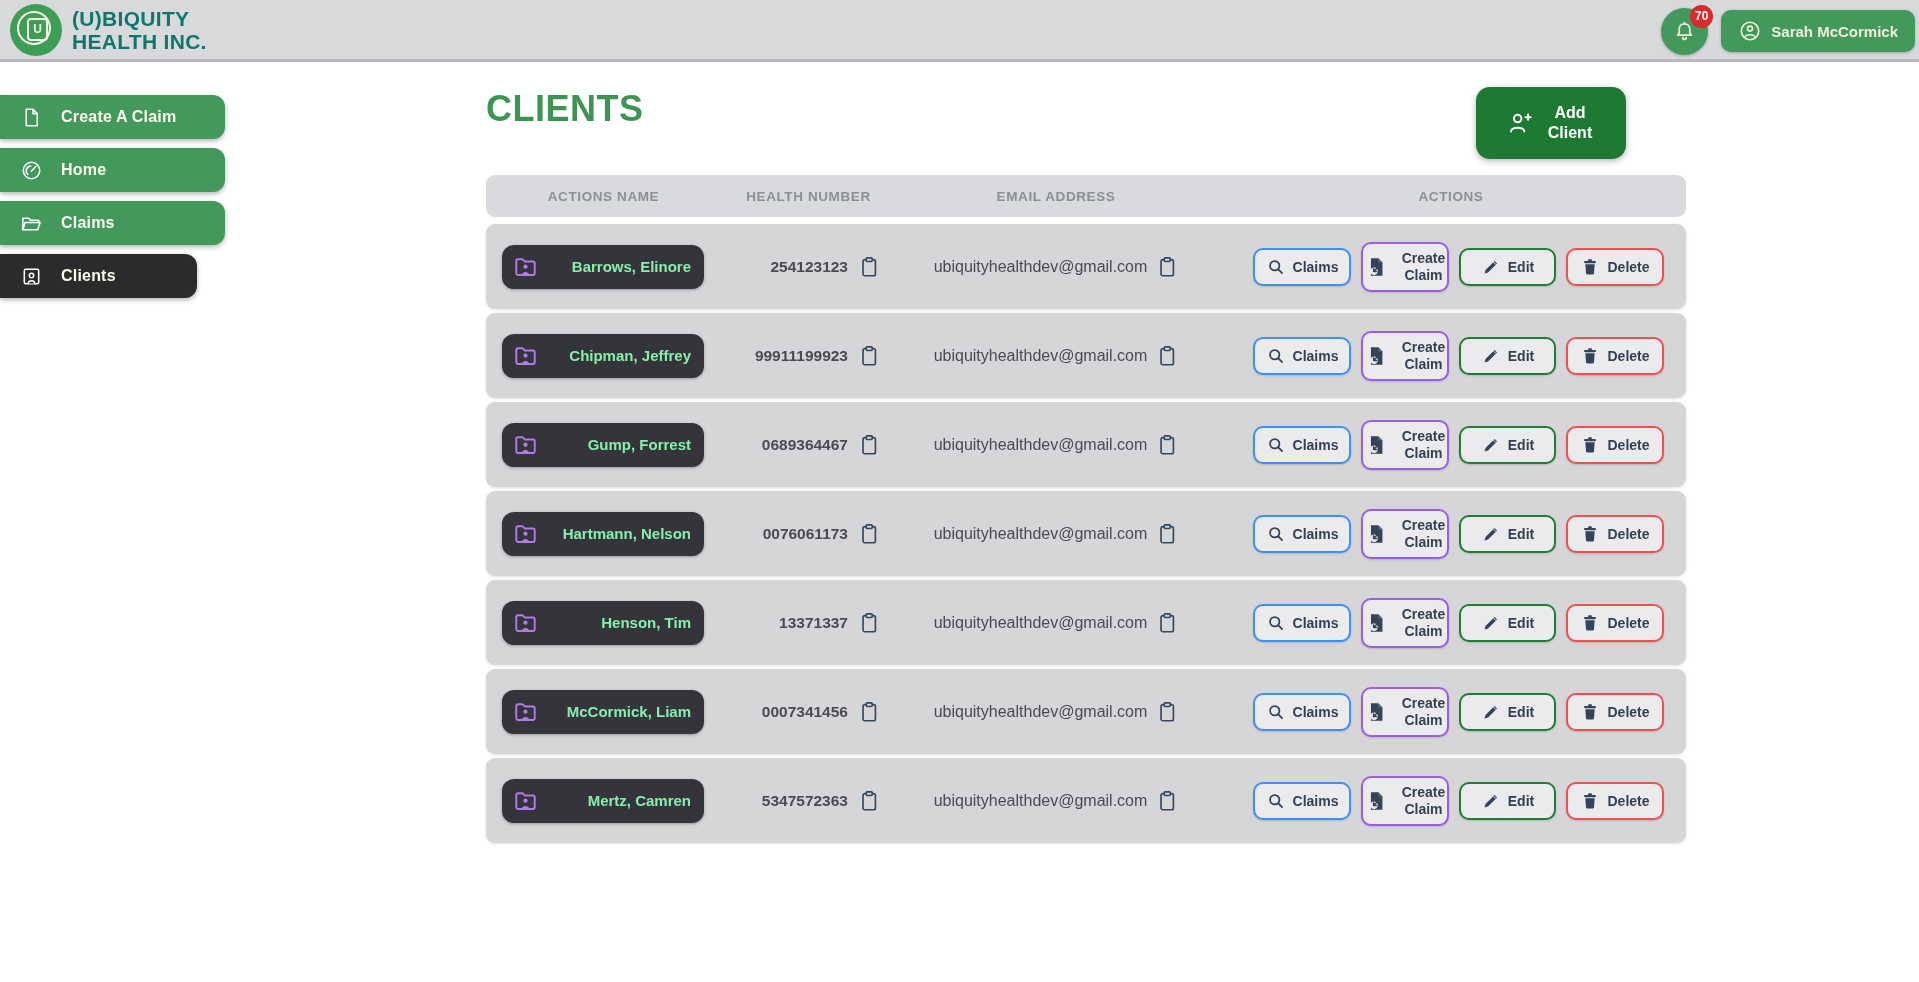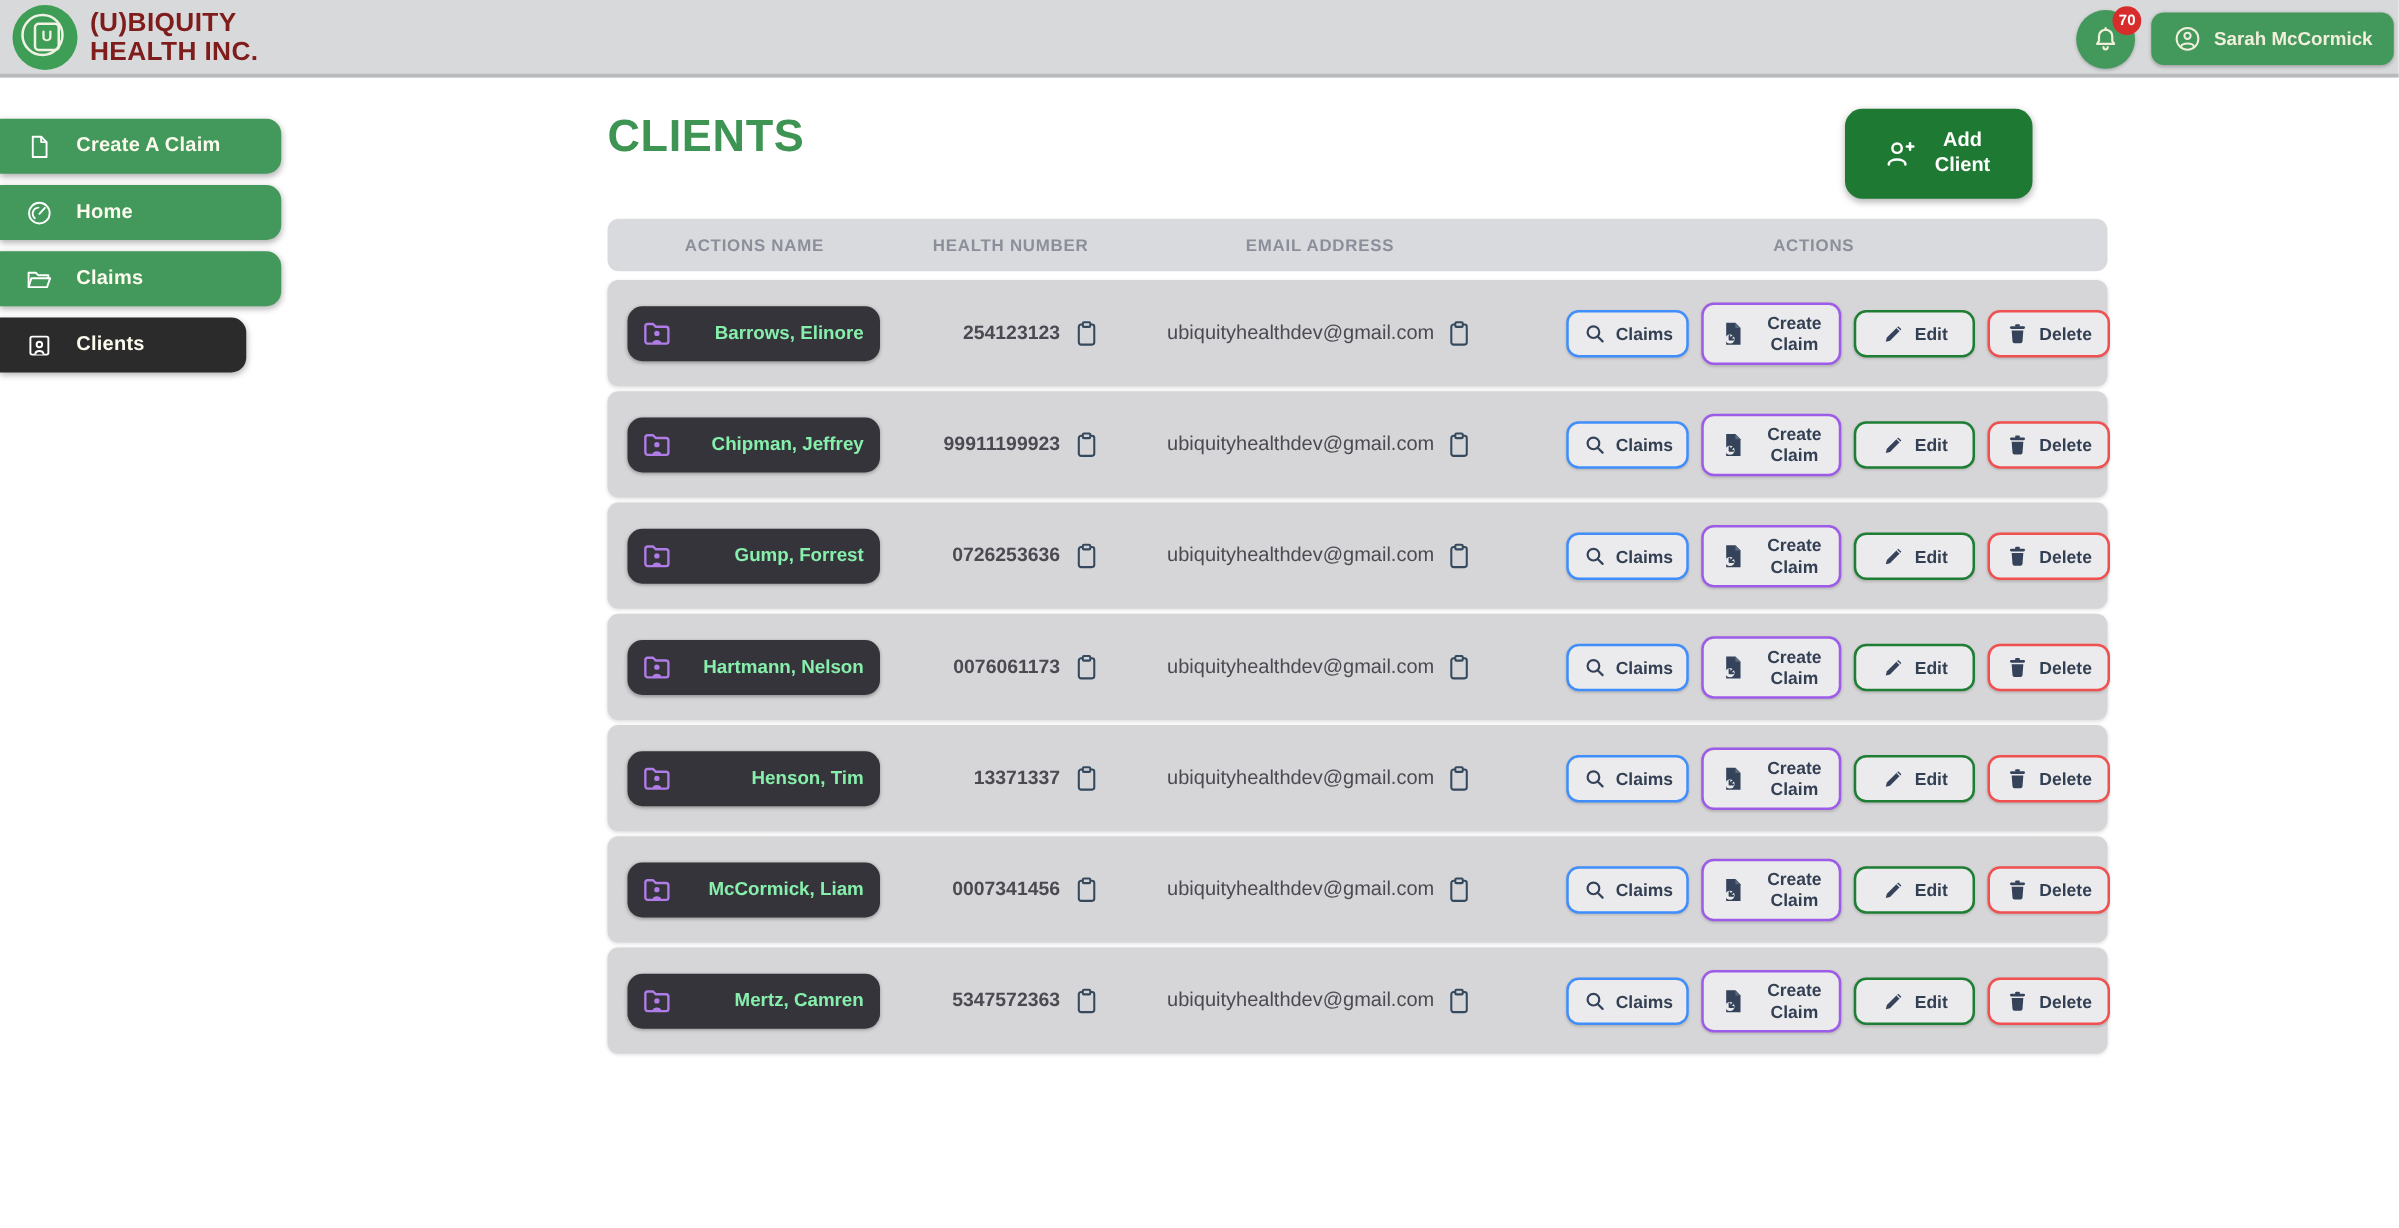--- a/index.html
+++ b/index.html
@@ -12,21 +12,21 @@
     background:var(--header-bar-gray,#d8d9da); border-bottom:3px solid #b8babd;
     display:flex; align-items:center; }
   .logo-wrap { display:flex; align-items:center; margin-left:10px; cursor:pointer; }
   .logo-circle { position:relative; width:52px; height:52px; border-radius:50%;
     background:var(--logo-green,#3f9e55); flex:0 0 auto; }
   .logo-ring { position:absolute; left:7px; top:7px; width:34px; height:34px;
     border:2px solid #f2f1e6; border-radius:50%; }
   .logo-square { position:absolute; left:17px; top:14px; width:21px; height:23px;
     border:2px solid #f2f1e6; border-radius:4px; display:flex; align-items:center;
     justify-content:center; color:#f2f1e6; font-size:12px; font-weight:700; }
-  .company-name { margin-left:10px; color:#7f1d1d; font-size:21px; font-weight:800;
+  .company-name { margin-left:10px; color:#0f766e; font-size:21px; font-weight:800;
     line-height:23px; letter-spacing:0.3px; }
   .topbar-right { position:absolute; right:4px; top:0; height:62px;
     display:flex; align-items:center; gap:13px; }
   .bell-btn { position:relative; width:47px; height:47px; border-radius:50%;
     background:var(--brand-green,#43995b); border:none; display:flex;
     align-items:center; justify-content:center; cursor:pointer;
     box-shadow:0 1px 3px rgba(0,0,0,0.25); }
   .badge { position:absolute; top:-3px; right:-5px; min-width:23px; height:23px;
     border-radius:50%; background:var(--badge-red,#d82c2c); color:#ffffff;
     font-size:12px; font-weight:700; display:flex; align-items:center;
@@ -82,21 +82,21 @@
     color:#4a4a52; font-size:16px; font-weight:500; }
   .copy-btn { background:transparent; border:none; padding:0; cursor:pointer;
     display:flex; align-items:center; }
   .cell-actions { display:flex; align-items:center; gap:10px; padding-left:37px; }
   .btn { height:38px; border-radius:10px; border:2px solid #888;
     background:#ebebed; display:flex; align-items:center; justify-content:center;
     gap:7px; font-family:"Liberation Sans",sans-serif; font-size:14px;
     font-weight:700; color:#333f52; cursor:pointer; padding:0 8px;
     box-shadow:0 1px 2px rgba(0,0,0,0.15); }
   .btn-claims { width:98px; border-color:var(--claims-blue,#3f8efc); }
-  .btn-create { width:112px; height:50px; border-color:var(--create-claim-purple,#9d5ce8); gap:15px; }
+  .btn-create { width:88px; height:50px; border-color:var(--create-claim-purple,#9d5ce8); gap:15px; }
   .btn-create .lbl { width:48px; line-height:1.15; text-align:center; }
   .btn-edit { width:97px; border-color:var(--edit-green,#1e7e34); }
   .btn-delete { width:98px; border-color:var(--delete-red,#f05050); }
 </style>
 </head>
 <body>
 
 <div class="app">
 
   <header class="topbar">
@@ -360,21 +360,21 @@
           <svg width="27" height="27" viewBox="0 0 24 24" fill="none" stroke="#b07ce8" stroke-width="1.7" stroke-linejoin="round">
             <path d="M3.8 7.2c0-1 .8-1.7 1.7-1.7h3.8l2 2h7.2c1 0 1.7.8 1.7 1.7v8.6c0 1-.8 1.7-1.7 1.7H5.5c-1 0-1.7-.8-1.7-1.7z"></path>
             <circle cx="12" cy="12.2" r="1.9" fill="#b07ce8" stroke="none"></circle>
             <path d="M8.9 19.3c0-3.1 6.2-3.1 6.2 0" fill="#b07ce8" stroke="none"></path>
           </svg>
         </span>
         <span class="chip-label">Gump, Forrest</span>
       </div>
     </div>
     <div class="cell-health">
-      <span>0726253636</span>
+      <span>0689364467</span>
       <button class="copy-btn">
         <span style="display:flex;">
           <svg width="22" height="24" viewBox="0 0 24 26" fill="none" stroke="#35495e" stroke-width="1.8" stroke-linejoin="round">
             <rect x="5.5" y="5" width="13.5" height="17.5" rx="2"></rect>
             <rect x="9" y="3" width="6.5" height="4" rx="1" fill="#d6d6d8"></rect>
           </svg>
         </span>
       </button>
     </div>
     <div class="cell-email">

